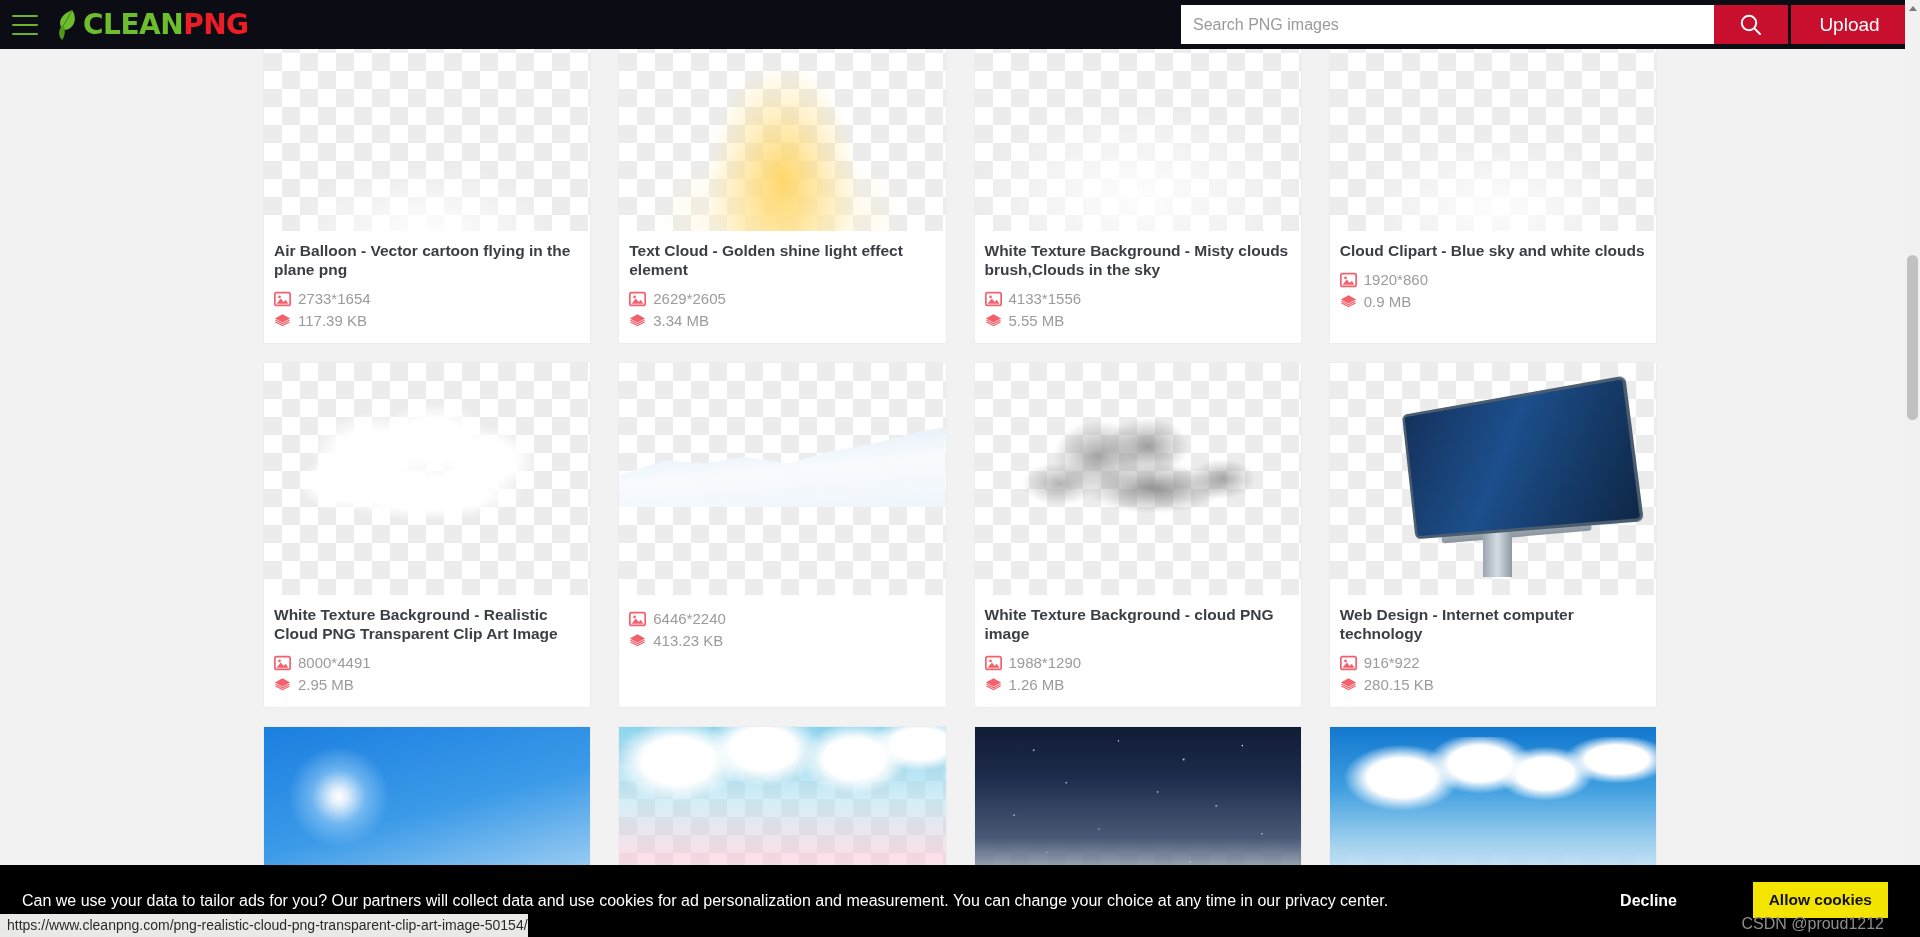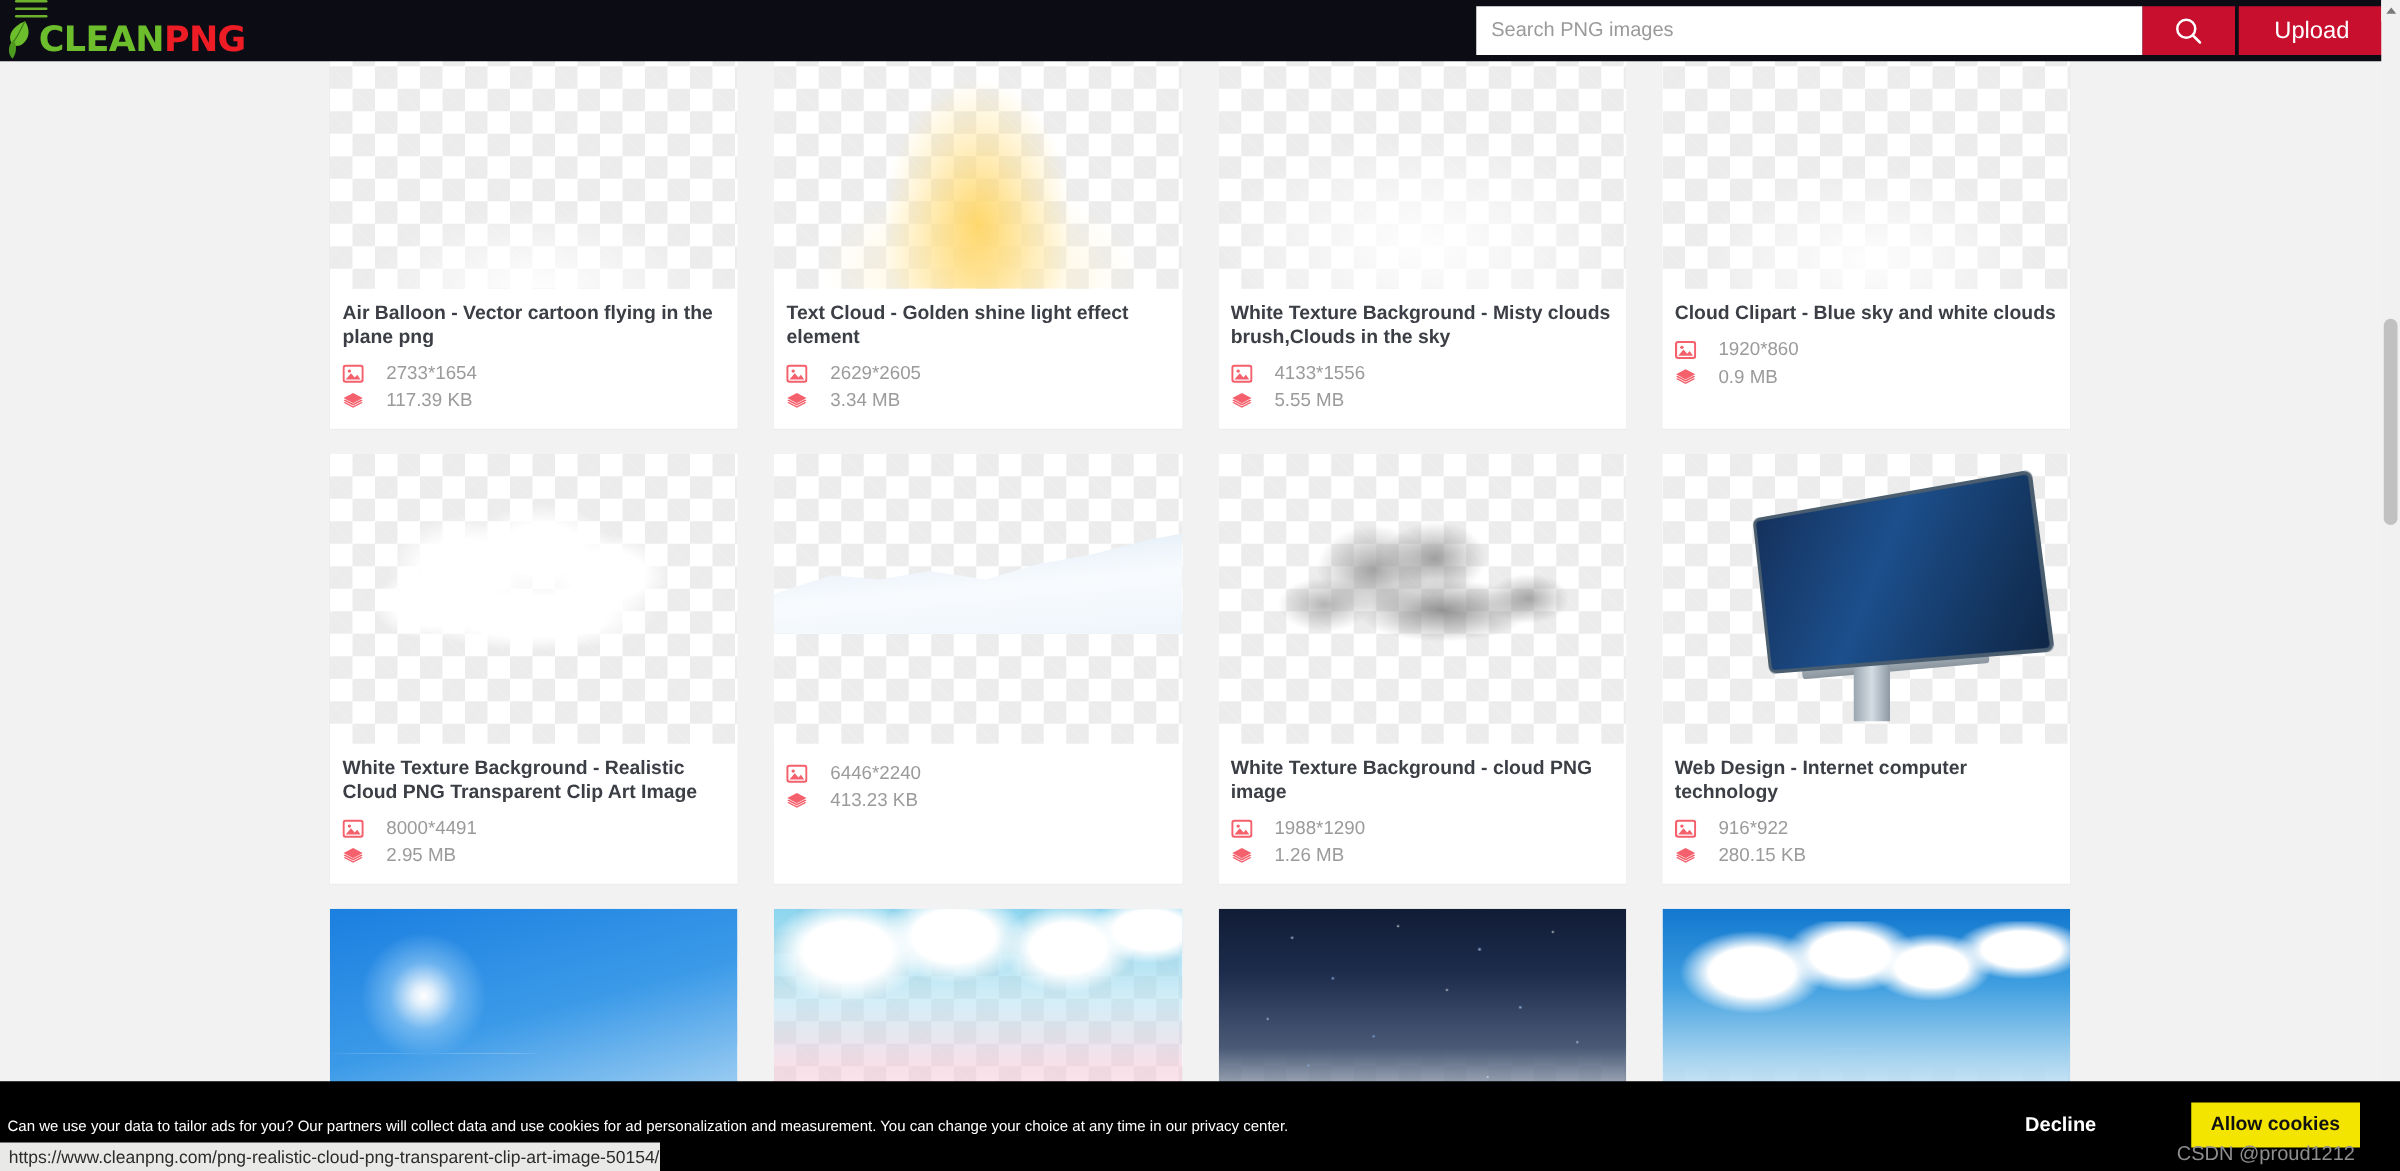--- a/index.html
+++ b/index.html
@@ -8,23 +8,22 @@
     overflow: hidden;
     background: #f2f2f2;
     font-family: "Liberation Sans", sans-serif;
   }
 
   
   .header {
     position: absolute; top: 0; left: 0;
     width: 1920px; height: 49px;
     background: #0c0d14;
-    display: flex; align-items: flex-start;
+    display: flex; align-items: center;
     z-index: 40;
-    flex-direction: column;
   }
   .hamburger {
     width: 26px; height: 20px;
     margin-left: 12px; margin-right: 14px;
     display: flex; flex-direction: column; justify-content: space-between;
     cursor: pointer;
   }
   .hamburger span { display:block; height: 2px; width: 26px; background: #6cb22c; border-radius:1px; }
 
   .logo { display: flex; align-items: center; height: 49px; cursor: pointer; }
@@ -88,21 +87,21 @@
     background-size: 36px 36px;
     background-position: 0 0, 18px 18px;
   }
   .thumb-inner { position: absolute; inset: 0; }
   .card-body { padding: 10px 10px 14px 10px; }
   .card-title {
     font-size: 15.5px; font-weight: bold; color: #3b3f45;
     line-height: 1.23; margin-bottom: 11px;
     font-family: "Liberation Sans", sans-serif;
   }
-  .meta { display: flex; align-items: center; gap: 18px; margin-top: 5px; }
+  .meta { display: flex; align-items: center; gap: 7px; margin-top: 5px; }
   .meta-text { font-size: 15px; color: #9b9b9b; font-family: "Liberation Sans", sans-serif; }
 
   .ico { width: 17px; height: 16px; flex: 0 0 17px; display:block; }
 
   
   .t-balloon { background: radial-gradient(ellipse 60% 40% at 50% 100%, rgba(255,255,255,0.95), rgba(255,255,255,0) 70%); }
   .t-textcloud {
     background:
       radial-gradient(ellipse 32% 70% at 50% 78%, rgba(255,214,102,0.95), rgba(255,222,130,0.4) 45%, rgba(255,255,255,0) 72%),
       radial-gradient(ellipse 55% 45% at 50% 95%, rgba(255,241,200,0.9), rgba(255,255,255,0) 70%);
@@ -197,21 +196,21 @@
 
   
   .cookie {
     position: absolute; left: 0; bottom: 0;
     width: 1920px; height: 72px;
     background: #000; color: #fff;
     display: flex; align-items: center;
     z-index: 60;
   }
   .cookie-text {
-    margin-left: 6px; font-size: 12px; color: #ffffff;
+    margin-left: 22px; font-size: 16px; color: #ffffff;
     font-family: "Liberation Sans", sans-serif;
   }
   .cookie-decline {
     position: absolute; right: 243px;
     font-size: 16px; font-weight: bold; color: #fff;
     background: none; border: none; cursor: pointer;
     font-family: "Liberation Sans", sans-serif;
   }
   .cookie-allow {
     position: absolute; right: 32px; top: 17px;

